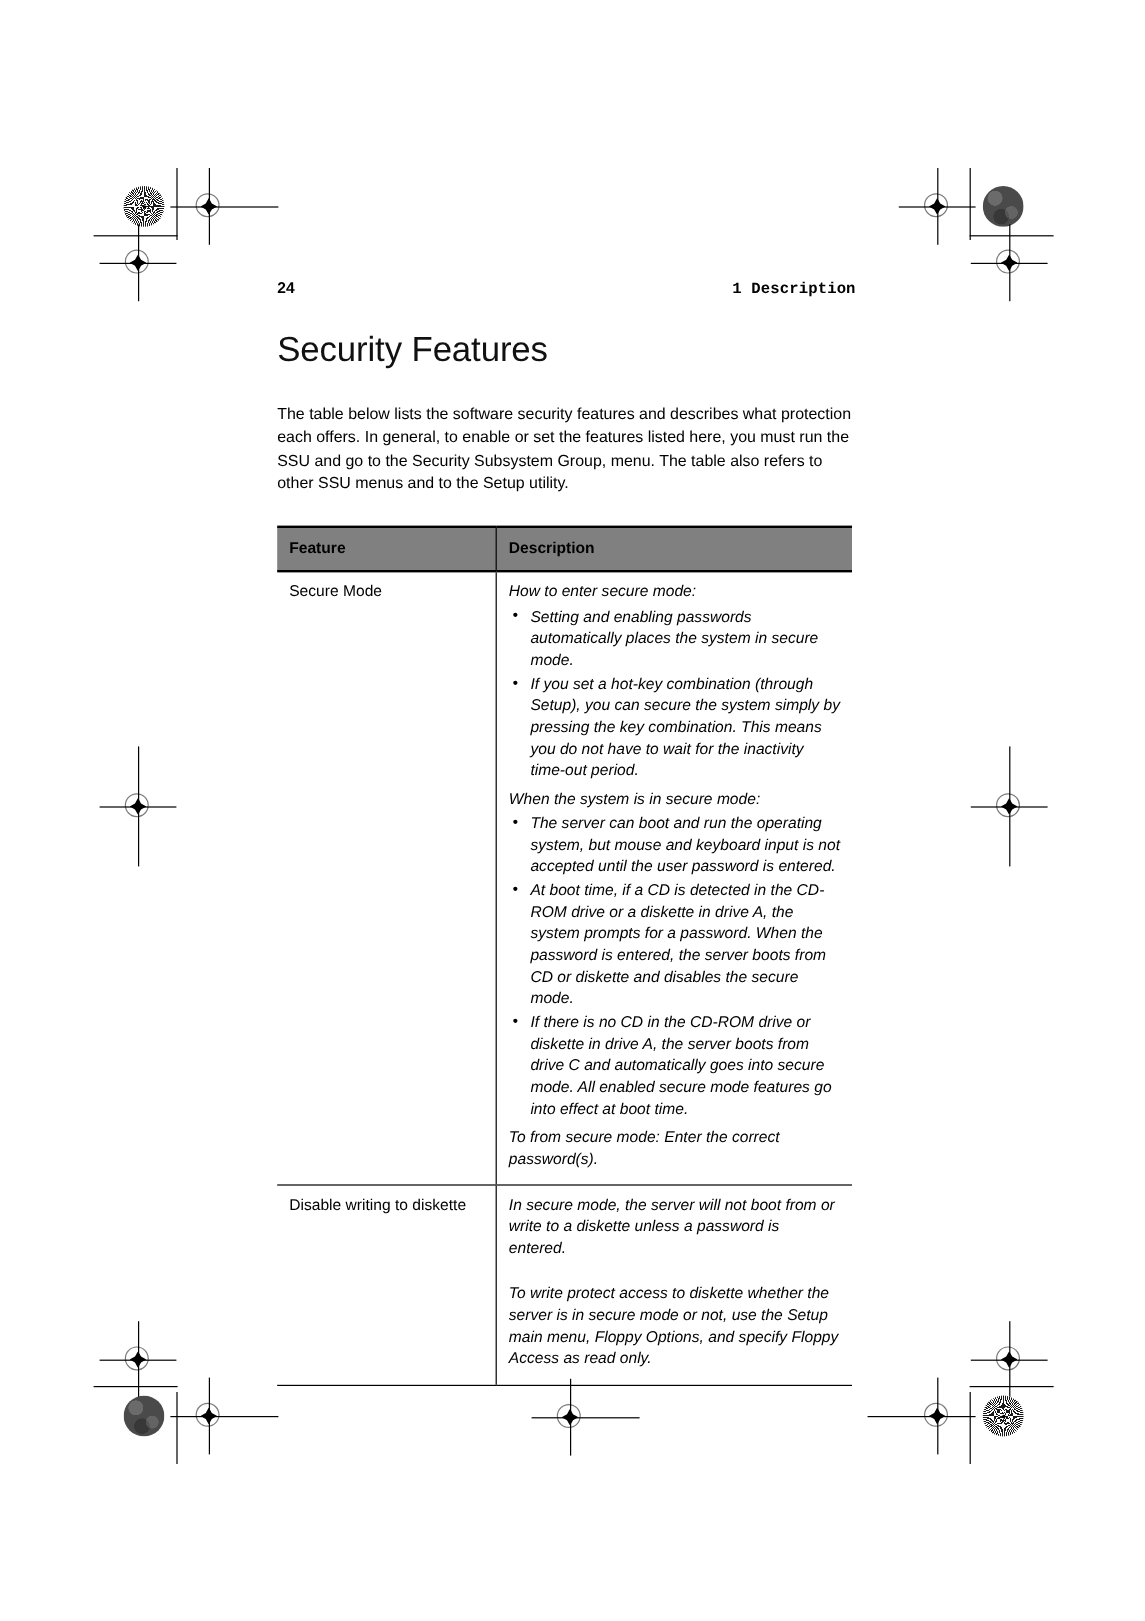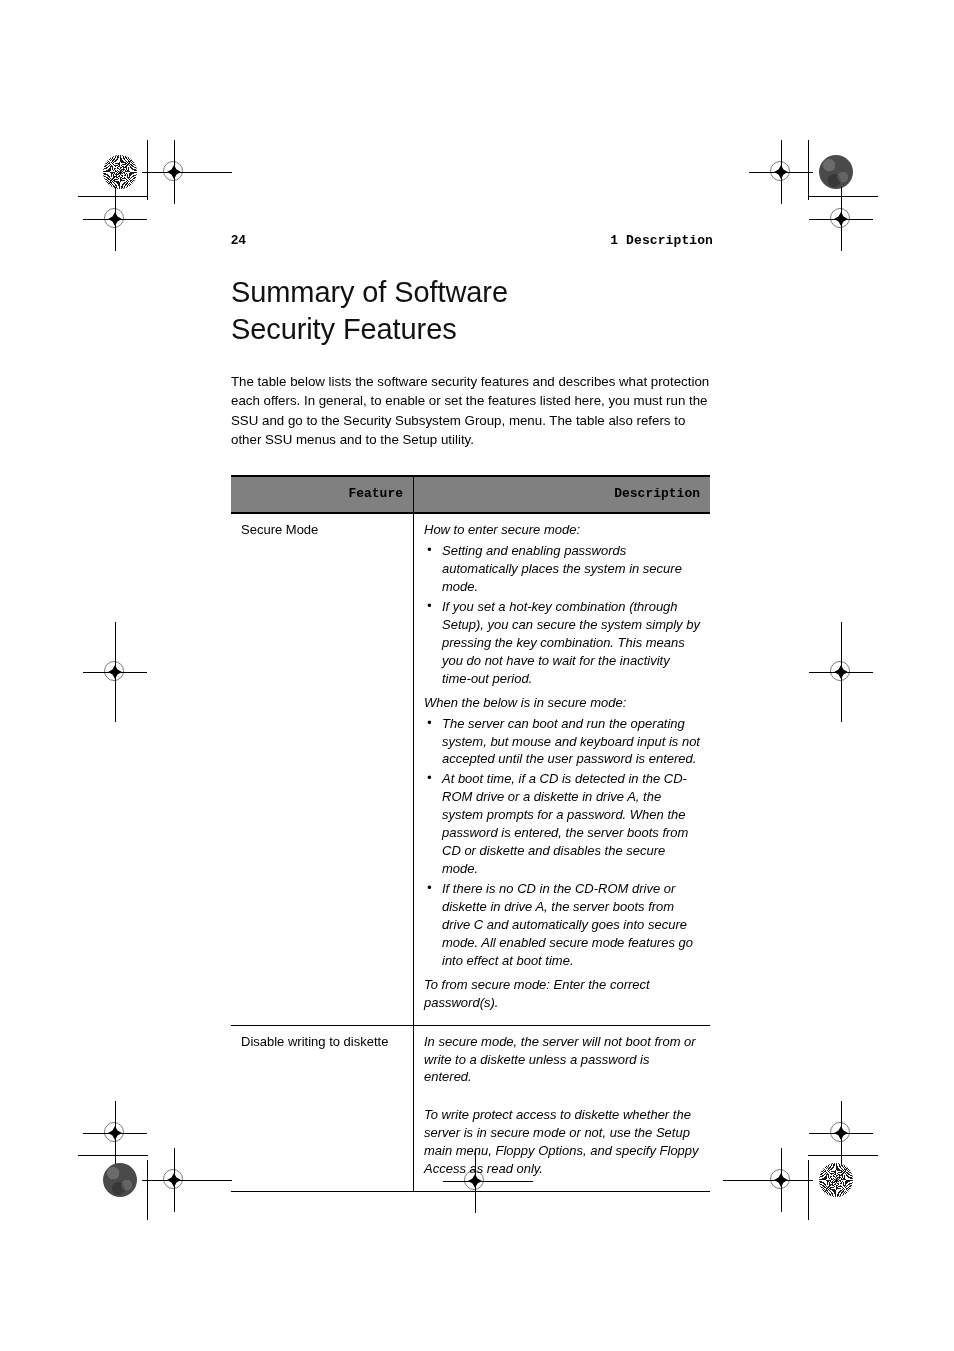--- a/index.html
+++ b/index.html
@@ -165,22 +165,21 @@
     line-height: 1.38;
   }
   table.sec-table thead th {
     background: #808080;
     font-weight: bold;
     font-size: 13px;
     border-top: 2px solid #000;
     border-bottom: 2px solid #000;
     padding-top: 8px;
     padding-bottom: 9px;
-    text-align: right;
-    font-family: Liberation Mono, monospace;
+    text-align: left;
   }
   table.sec-table thead th.col-feature { width: 162px; }
   table.sec-table thead th.col-desc {
     border-left: 1.5px solid #000;
   }
   table.sec-table tbody td {
     border-bottom: 1.2px solid #000;
   }
   table.sec-table tbody td.cell-desc {
     border-left: 1.5px solid #000;
@@ -306,21 +305,20 @@
 
 
   <div class="content">
 
     <div class="page-header">
       <span class="folio">24</span>
       <span class="section">1 Description</span>
     </div>
 
     <h1 class="doc-title">
-      <span class="tline">Summary of Software</span>
       <span class="tline">Security Features</span>
     </h1>
 
     <p class="intro">The table below lists the software security features and describes what protection each offers. In general, to enable or set the features listed here, you must run the SSU and go to the Security Subsystem Group, menu. The table also refers to other SSU menus and to the Setup utility.</p>
 
     <table class="sec-table">
       <thead>
         <tr>
           <th class="col-feature">Feature</th>
           <th class="col-desc">Description</th>
@@ -329,21 +327,21 @@
       <tbody>
 
         <tr>
           <td class="cell-feature">Secure Mode</td>
           <td class="cell-desc">
             <p class="desc-para">How to enter secure mode:</p>
             <ul class="desc-list">
               <li>Setting and enabling passwords automatically places the system in secure mode.</li>
               <li>If you set a hot-key combination (through Setup), you can secure the system simply by pressing the key combination. This means you do not have to wait for the inactivity time-out period.</li>
             </ul>
-            <p class="desc-para after-list">When the below is in secure mode:</p>
+            <p class="desc-para after-list">When the system is in secure mode:</p>
             <ul class="desc-list">
               <li>The server can boot and run the operating system, but mouse and keyboard input is not accepted until the user password is entered.</li>
               <li>At boot time, if a CD is detected in the CD-ROM drive or a diskette in drive A, the system prompts for a password. When the password is entered, the server boots from CD or diskette and disables the secure mode.</li>
               <li>If there is no CD in the CD-ROM drive or diskette in drive A, the server boots from drive C and automatically goes into secure mode. All enabled secure mode features go into effect at boot time.</li>
             </ul>
             <p class="desc-para after-list">To from secure mode: Enter the correct password(s).</p>
           </td>
         </tr>
 
         <tr>

